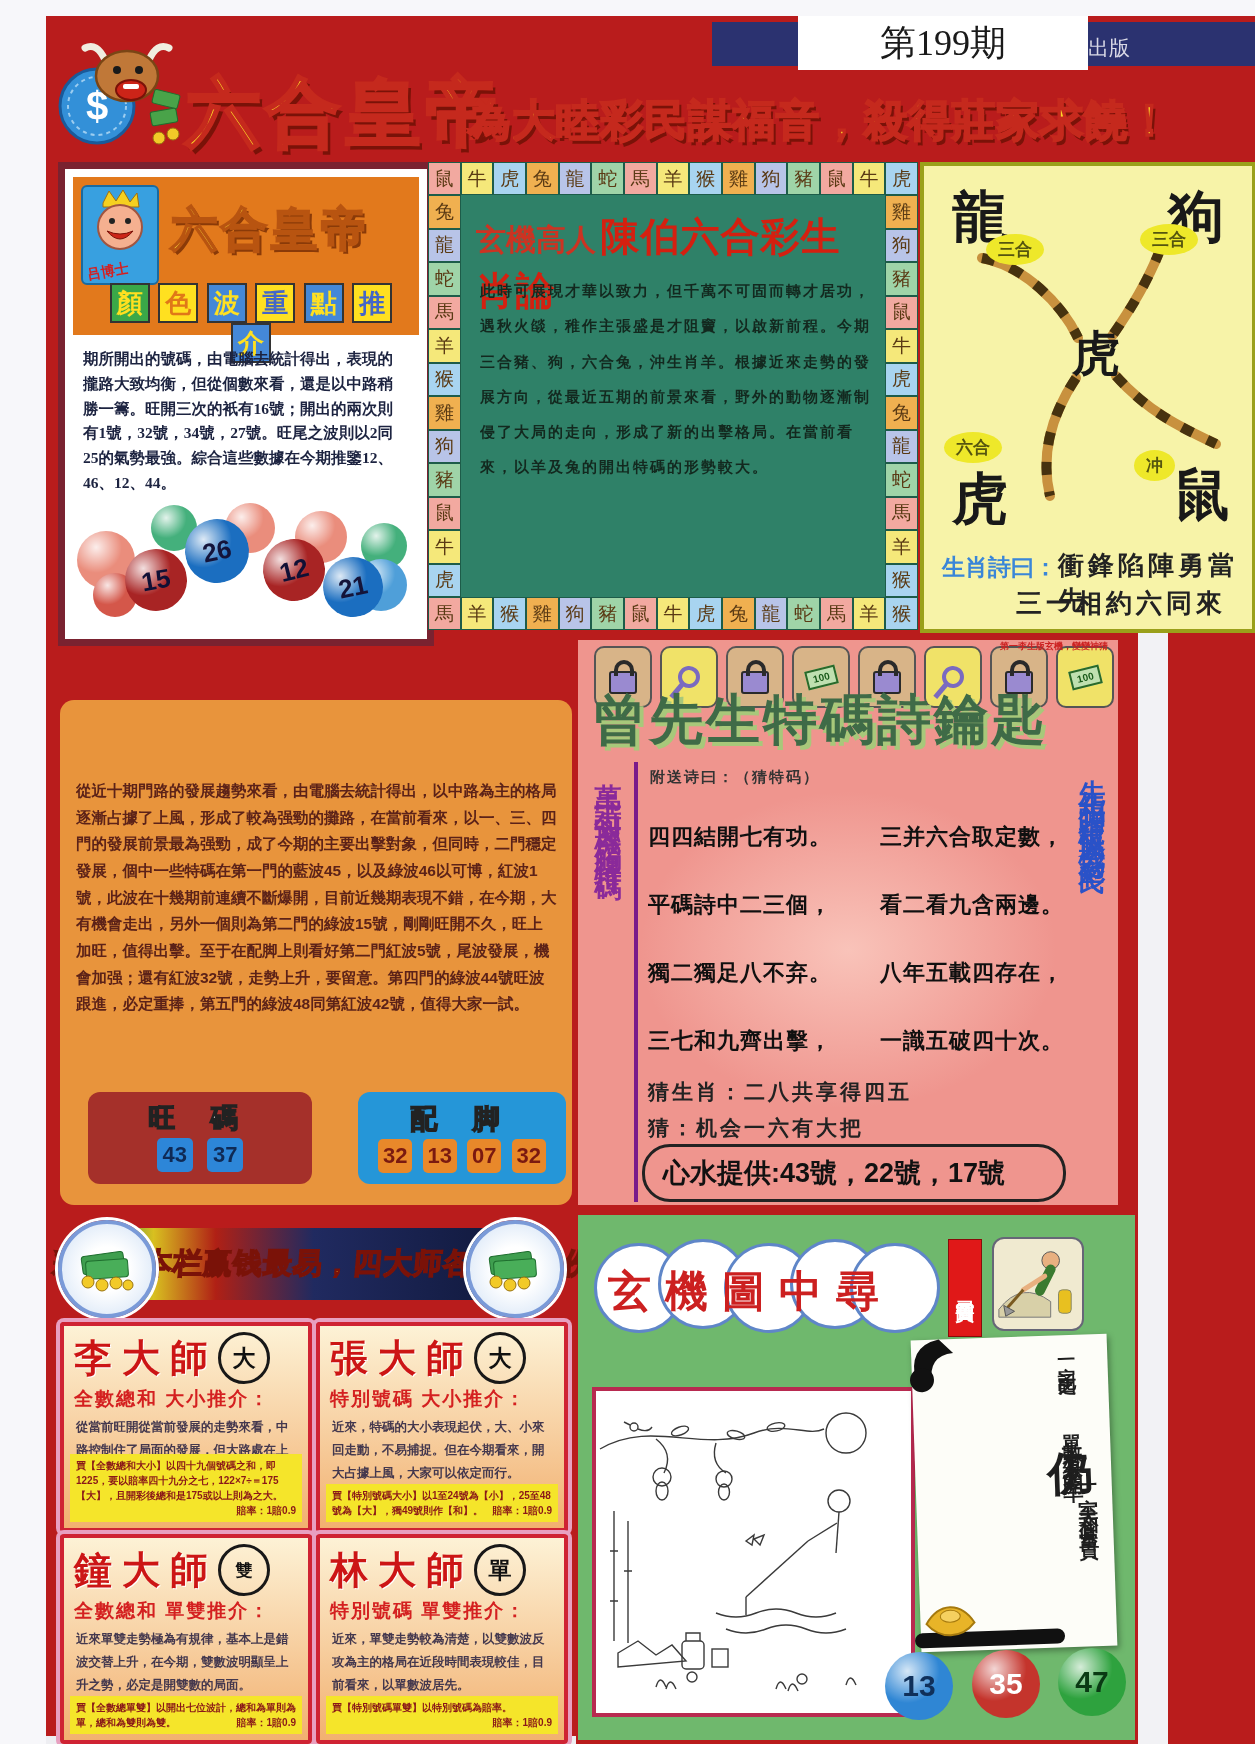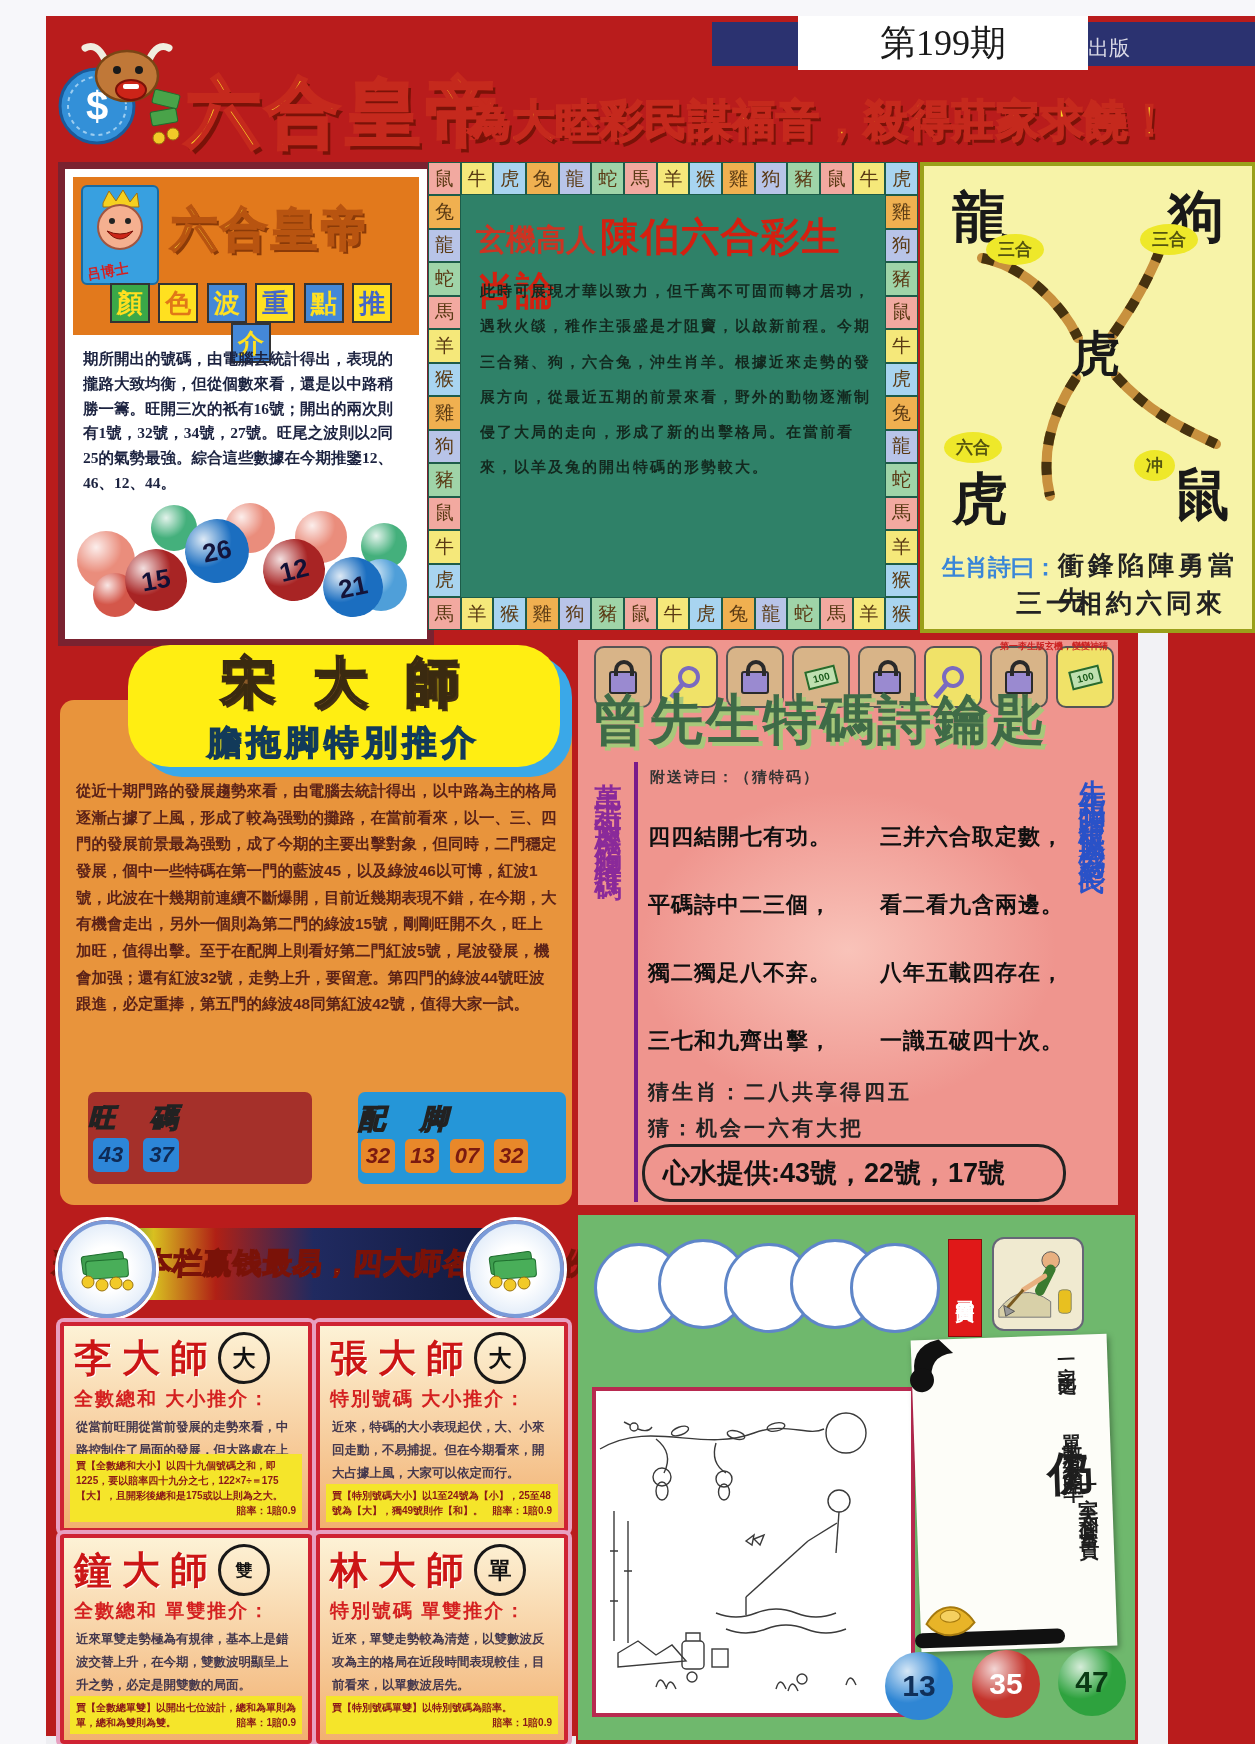--- a/index.html
+++ b/index.html
@@ -43,21 +43,21 @@
   .zc-poem{font-family:"Liberation Serif","DejaVu Serif",serif;font-weight:bold;font-size:26px;
            letter-spacing:4px;color:#222;}
   
   .songtitle{background:#ffee12;border-radius:42px;box-shadow:12px 10px 0 #3aa8e8;text-align:center;}
   .st-name{font-weight:900;font-size:54px;letter-spacing:38px;color:#8a5a28;
            -webkit-text-stroke:2px #3a2a10;text-shadow:3px 3px 0 #463112;}
   .st-sub{font-weight:900;font-size:34px;letter-spacing:5px;color:#0f8a8a;
           -webkit-text-stroke:1.5px #123a5a;}
   .orangebox{background:#e8943c;border-radius:14px;}
   .ob-body{font-weight:bold;font-size:15.5px;line-height:1.72;color:#5c2218;}
-  .numpanel{border-radius:7px;text-align:left;font-style:italic;}
+  .numpanel{border-radius:12px;text-align:center;}
   .np-label{font-weight:900;font-size:27px;letter-spacing:14px;color:#fff;
             -webkit-text-stroke:1.5px #222;}
   .chip{display:inline-flex;width:36px;height:34px;margin:2px 5px;align-items:center;justify-content:center;
         font-weight:900;font-size:22px;border-radius:5px;}
   
   .pinkbox{background:#ef958e;}
   .pk-tile{position:relative;width:54px;height:58px;border:2px solid #555;border-radius:10px;
            display:flex;align-items:center;justify-content:center;}
   .pk-lock{width:24px;height:19px;background:#9a8ad0;border:2px solid #2a2a2a;border-radius:3px;position:relative;margin-top:10px;}
   .pk-lock::before{content:"";position:absolute;left:3px;top:-13px;width:12px;height:12px;
@@ -300,24 +300,20 @@
     <div class="abs numpanel" style="left:298px;top:392px;width:208px;height:92px;background:#2596d8">
       <div class="np-label" style="margin-top:9px">配 脚</div>
       <div>
         <span class="chip" style="background:#e8882a;color:#7a1a10;margin:2px 3px;width:34px">32</span>
         <span class="chip" style="background:#e8882a;color:#7a1a10;margin:2px 3px;width:34px">13</span>
         <span class="chip" style="background:#e8882a;color:#7a1a10;margin:2px 3px;width:34px">07</span>
         <span class="chip" style="background:#e8882a;color:#7a1a10;margin:2px 3px;width:34px">32</span>
       </div>
     </div>
   </div>
-  <div class="abs songtitle" style="left:128px;top:645px;width:432px;height:122px">
-    <div class="st-name" style="margin-top:2px;margin-left:30px">宋大師</div>
-    <div class="st-sub">膽拖脚特別推介</div>
-  </div>
 
   <div class="abs pinkbox" style="left:578px;top:640px;width:540px;height:565px">
     <div class="abs" style="left:50%;top:150px;width:420px;height:320px;margin-left:-210px;border-radius:50%;
          background:radial-gradient(ellipse,rgba(250,200,190,.9),rgba(250,200,190,0) 70%)"></div>
     <div class="abs" style="left:16px;top:6px;display:flex;gap:8px">
       <div class="pk-tile" style="background:#d8b488">
           <div class="pk-lock"></div>
         </div>
       <div class="pk-tile" style="background:#f0e268">
           <div class="pk-key"></div>
@@ -430,20 +426,21 @@
       <span style="float:right">賠率：1賠0.9</span>
     </div>
   </div>
 
   <div class="abs mysterybox" style="left:578px;top:1215px;width:557px;height:525px">
     <div class="cloud" style="left:16px;top:28px"></div>
     <div class="cloud" style="left:80px;top:24px"></div>
     <div class="cloud" style="left:146px;top:28px"></div>
     <div class="cloud" style="left:212px;top:24px"></div>
     <div class="cloud" style="left:272px;top:28px"></div>
+    <div class="abs my-title" style="left:30px;top:48px">玄機圖中尋</div>
     <div class="abs badge vert" style="left:370px;top:24px;width:32px;height:96px">尋寶圖</div>
     <div class="abs" style="left:414px;top:22px;width:88px;height:90px;background:#f0ead0;border:2px solid #667;border-radius:12px">
       <svg width="86" height="86" viewBox="0 0 88 88">
         <path d="M5,72 Q28,42 58,64 L58,80 L5,80 Z" fill="#d8d0a8" stroke="#777"></path>
         <circle cx="58" cy="22" r="9" fill="#e8b080" stroke="#555"></circle>
         <path d="M58,31 L47,53" stroke="#3a7a30" stroke-width="10" stroke-linecap="round"></path>
         <path d="M52,38 L30,52" stroke="#e8b080" stroke-width="5" stroke-linecap="round"></path>
         <path d="M30,52 L14,70" stroke="#7a5a20" stroke-width="3"></path>
         <polygon points="10,68 21,74 12,79" fill="#999" stroke="#555"></polygon>
         <rect x="66" y="52" width="13" height="24" rx="4" fill="#e8c020" stroke="#886"></rect>

